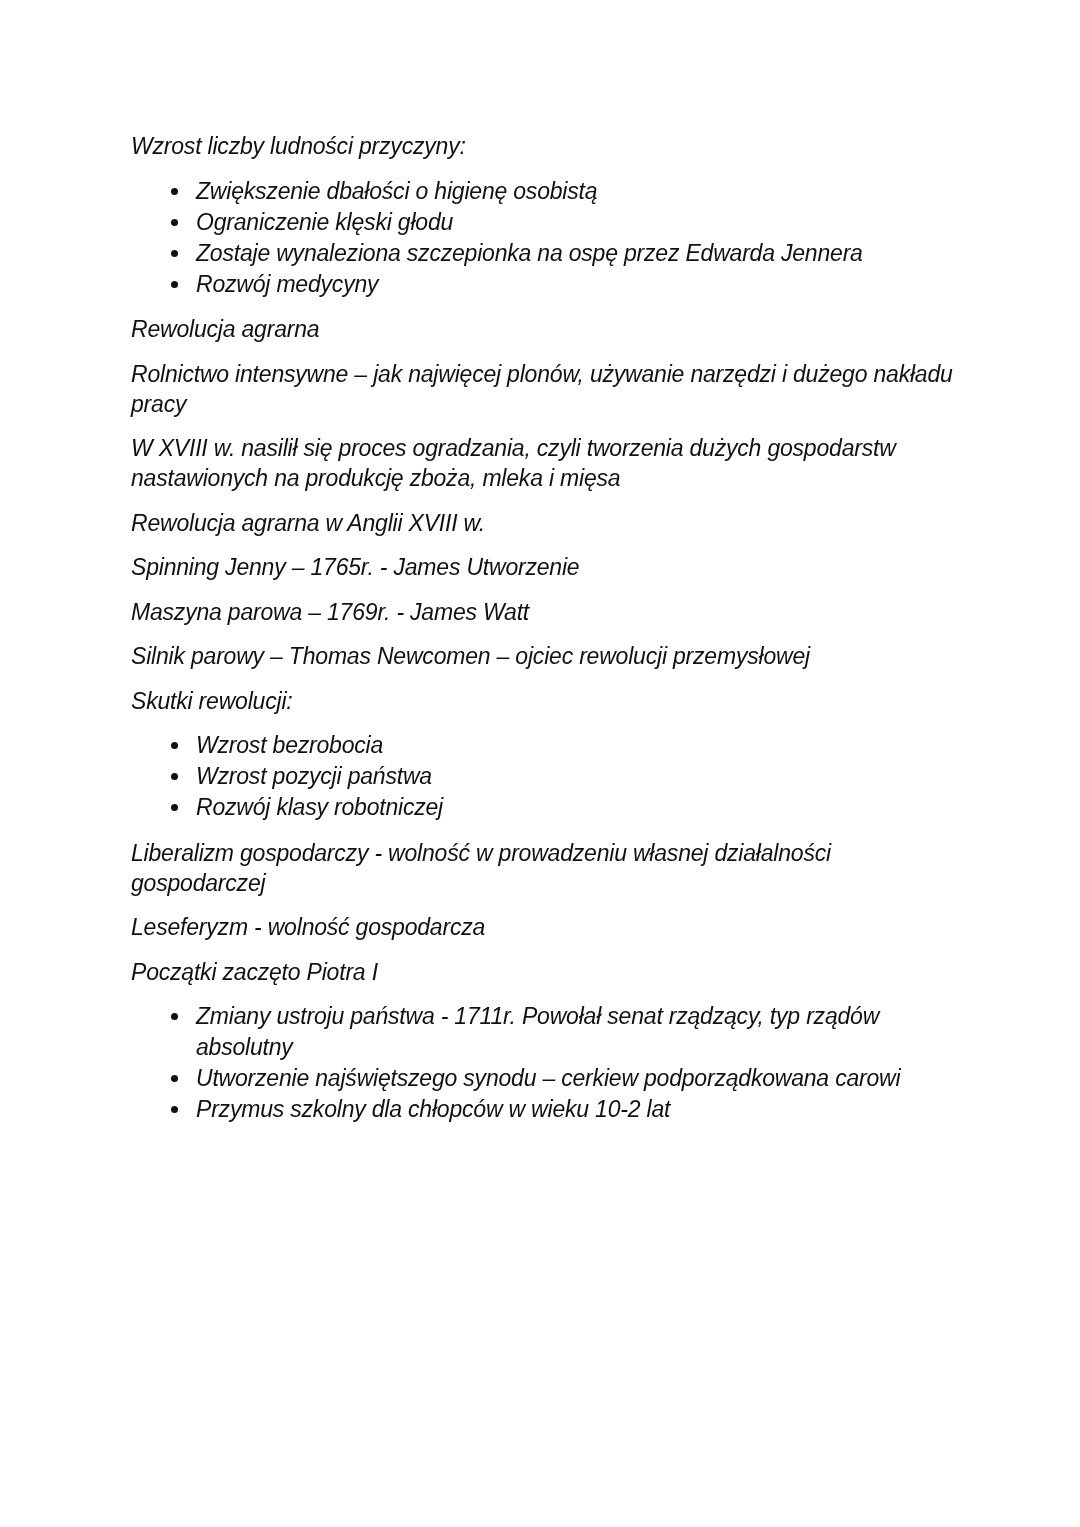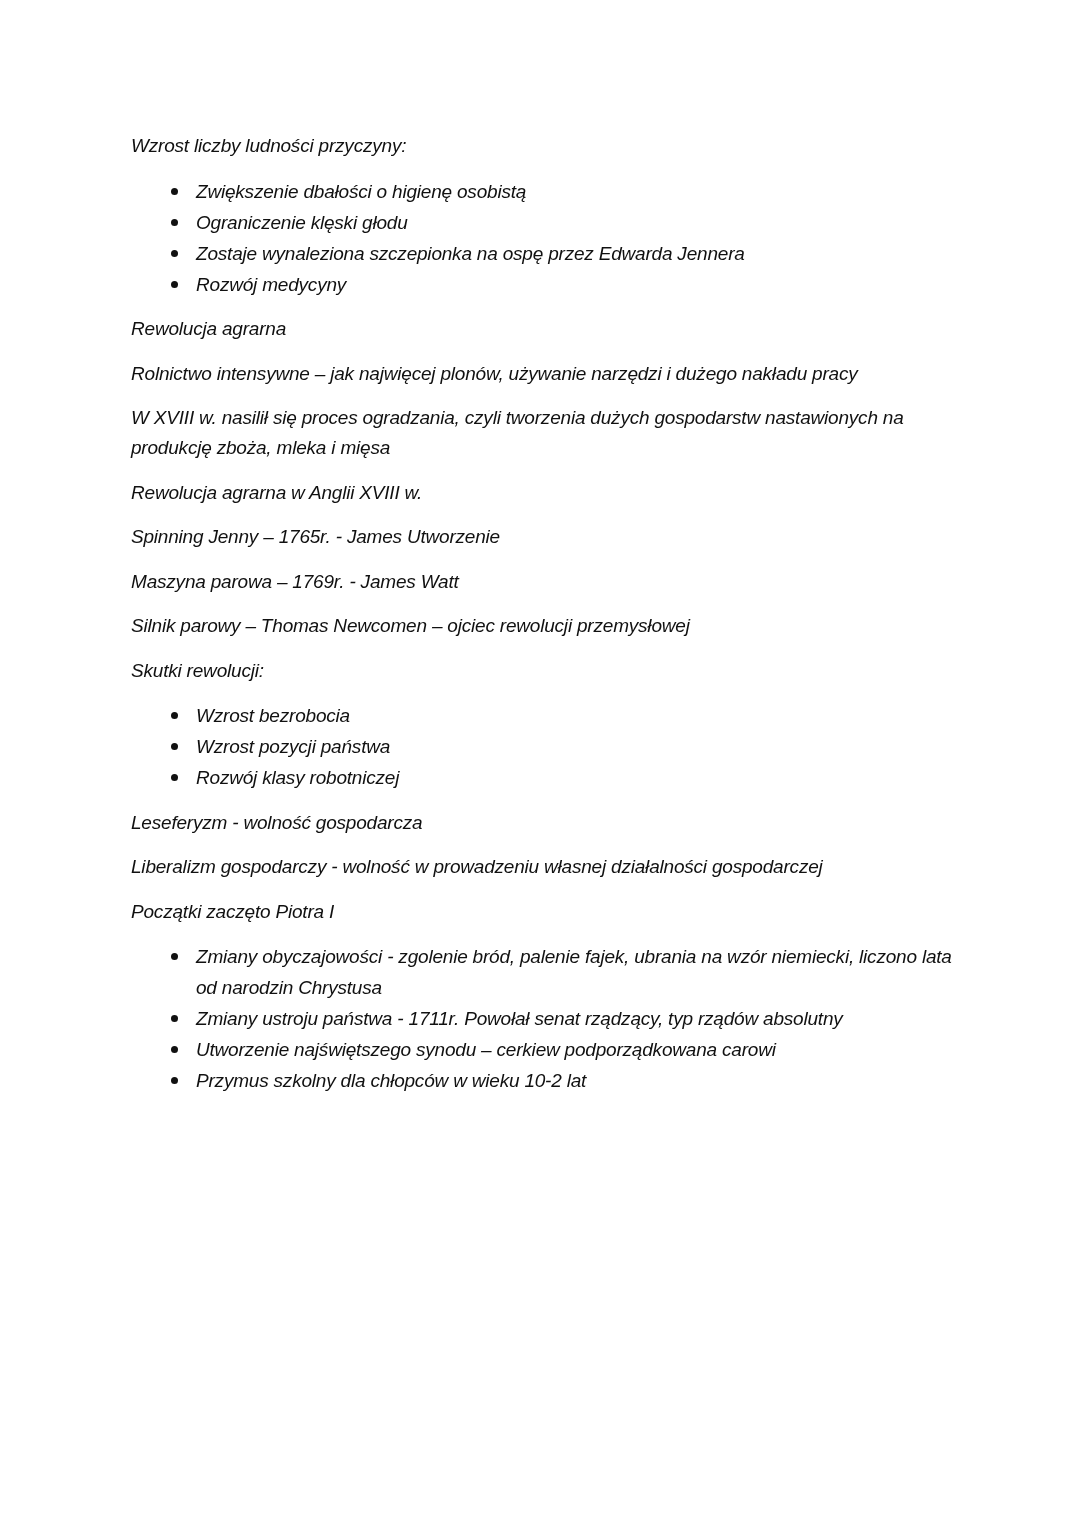--- a/index.html
+++ b/index.html
@@ -14,21 +14,21 @@
       overflow: hidden;
       font-family: "Liberation Sans", "DejaVu Sans", sans-serif;
       color: #111111;
     }
     .page {
       position: absolute;
       left: 131px;
       top: 131px;
       width: 830px;
       font-style: italic;
-      font-size: 19px;
+      font-size: 23px;
       line-height: 30px;
       letter-spacing: -0.2px;
     }
     .para {
       margin: 0 0 14.5px 0;
     }
     ul.bullets {
       list-style: none;
       margin: 0 0 14.5px 0;
       padding: 0;
@@ -69,23 +69,22 @@
   <p class="para">Maszyna parowa – 1769r. - James Watt</p>
   <p class="para">Silnik parowy – Thomas Newcomen – ojciec rewolucji przemysłowej</p>
   <p class="para">Skutki rewolucji:</p>
 
   <ul class="bullets">
     <li><span class="dot"></span><span>Wzrost bezrobocia</span></li>
     <li><span class="dot"></span><span>Wzrost pozycji państwa</span></li>
     <li><span class="dot"></span><span>Rozwój klasy robotniczej</span></li>
   </ul>
 
+  <p class="para">Liberalizm gospodarczy - wolność w prowadzeniu własnej działalności gospodarczej</p>
   <p class="para">Leseferyzm - wolność gospodarcza</p>
-  <p class="para">Liberalizm gospodarczy - wolność w prowadzeniu własnej działalności gospodarczej</p>
   <p class="para">Początki zaczęto Piotra I</p>
 
   <ul class="bullets">
-    <li><span class="dot"></span><span>Zmiany obyczajowości - zgolenie bród, palenie fajek, ubrania na wzór niemiecki, liczono lata od narodzin Chrystusa</span></li>
     <li><span class="dot"></span><span>Zmiany ustroju państwa - 1711r. Powołał senat rządzący, typ rządów absolutny</span></li>
     <li><span class="dot"></span><span>Utworzenie najświętszego synodu – cerkiew podporządkowana carowi</span></li>
     <li><span class="dot"></span><span>Przymus szkolny dla chłopców w wieku 10-2 lat</span></li>
   </ul>
 </div>
 
 </body></html>

